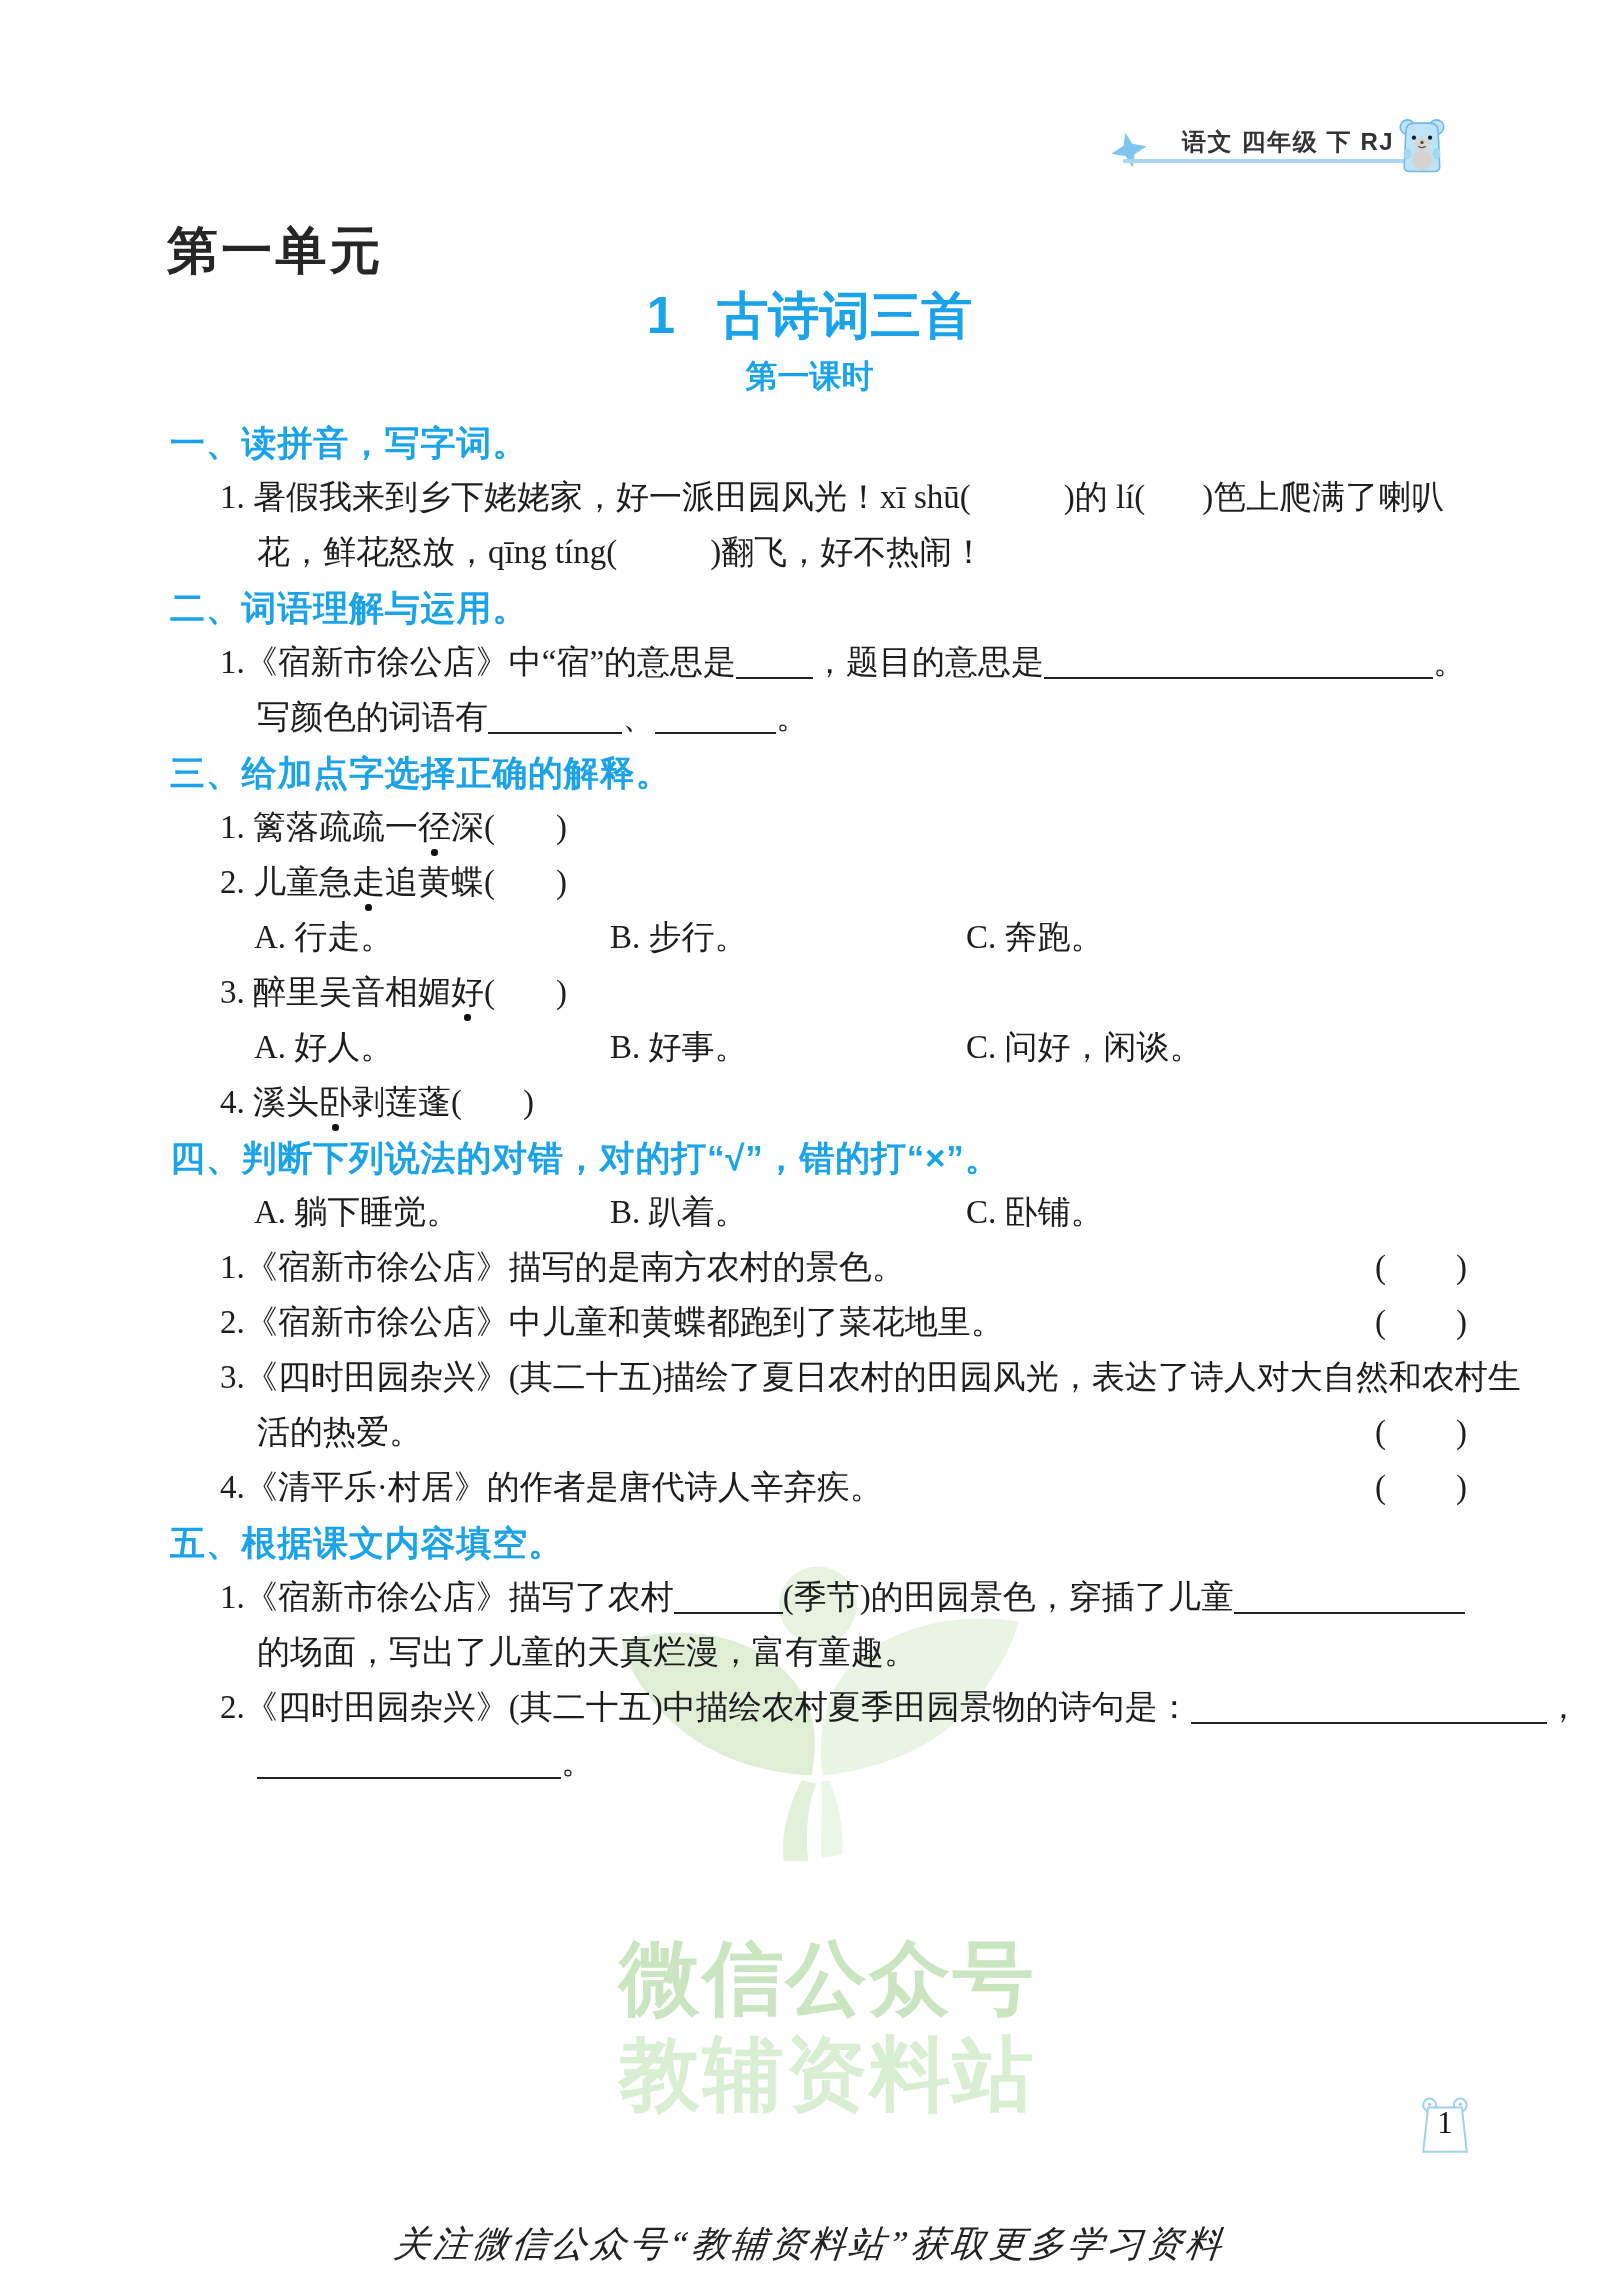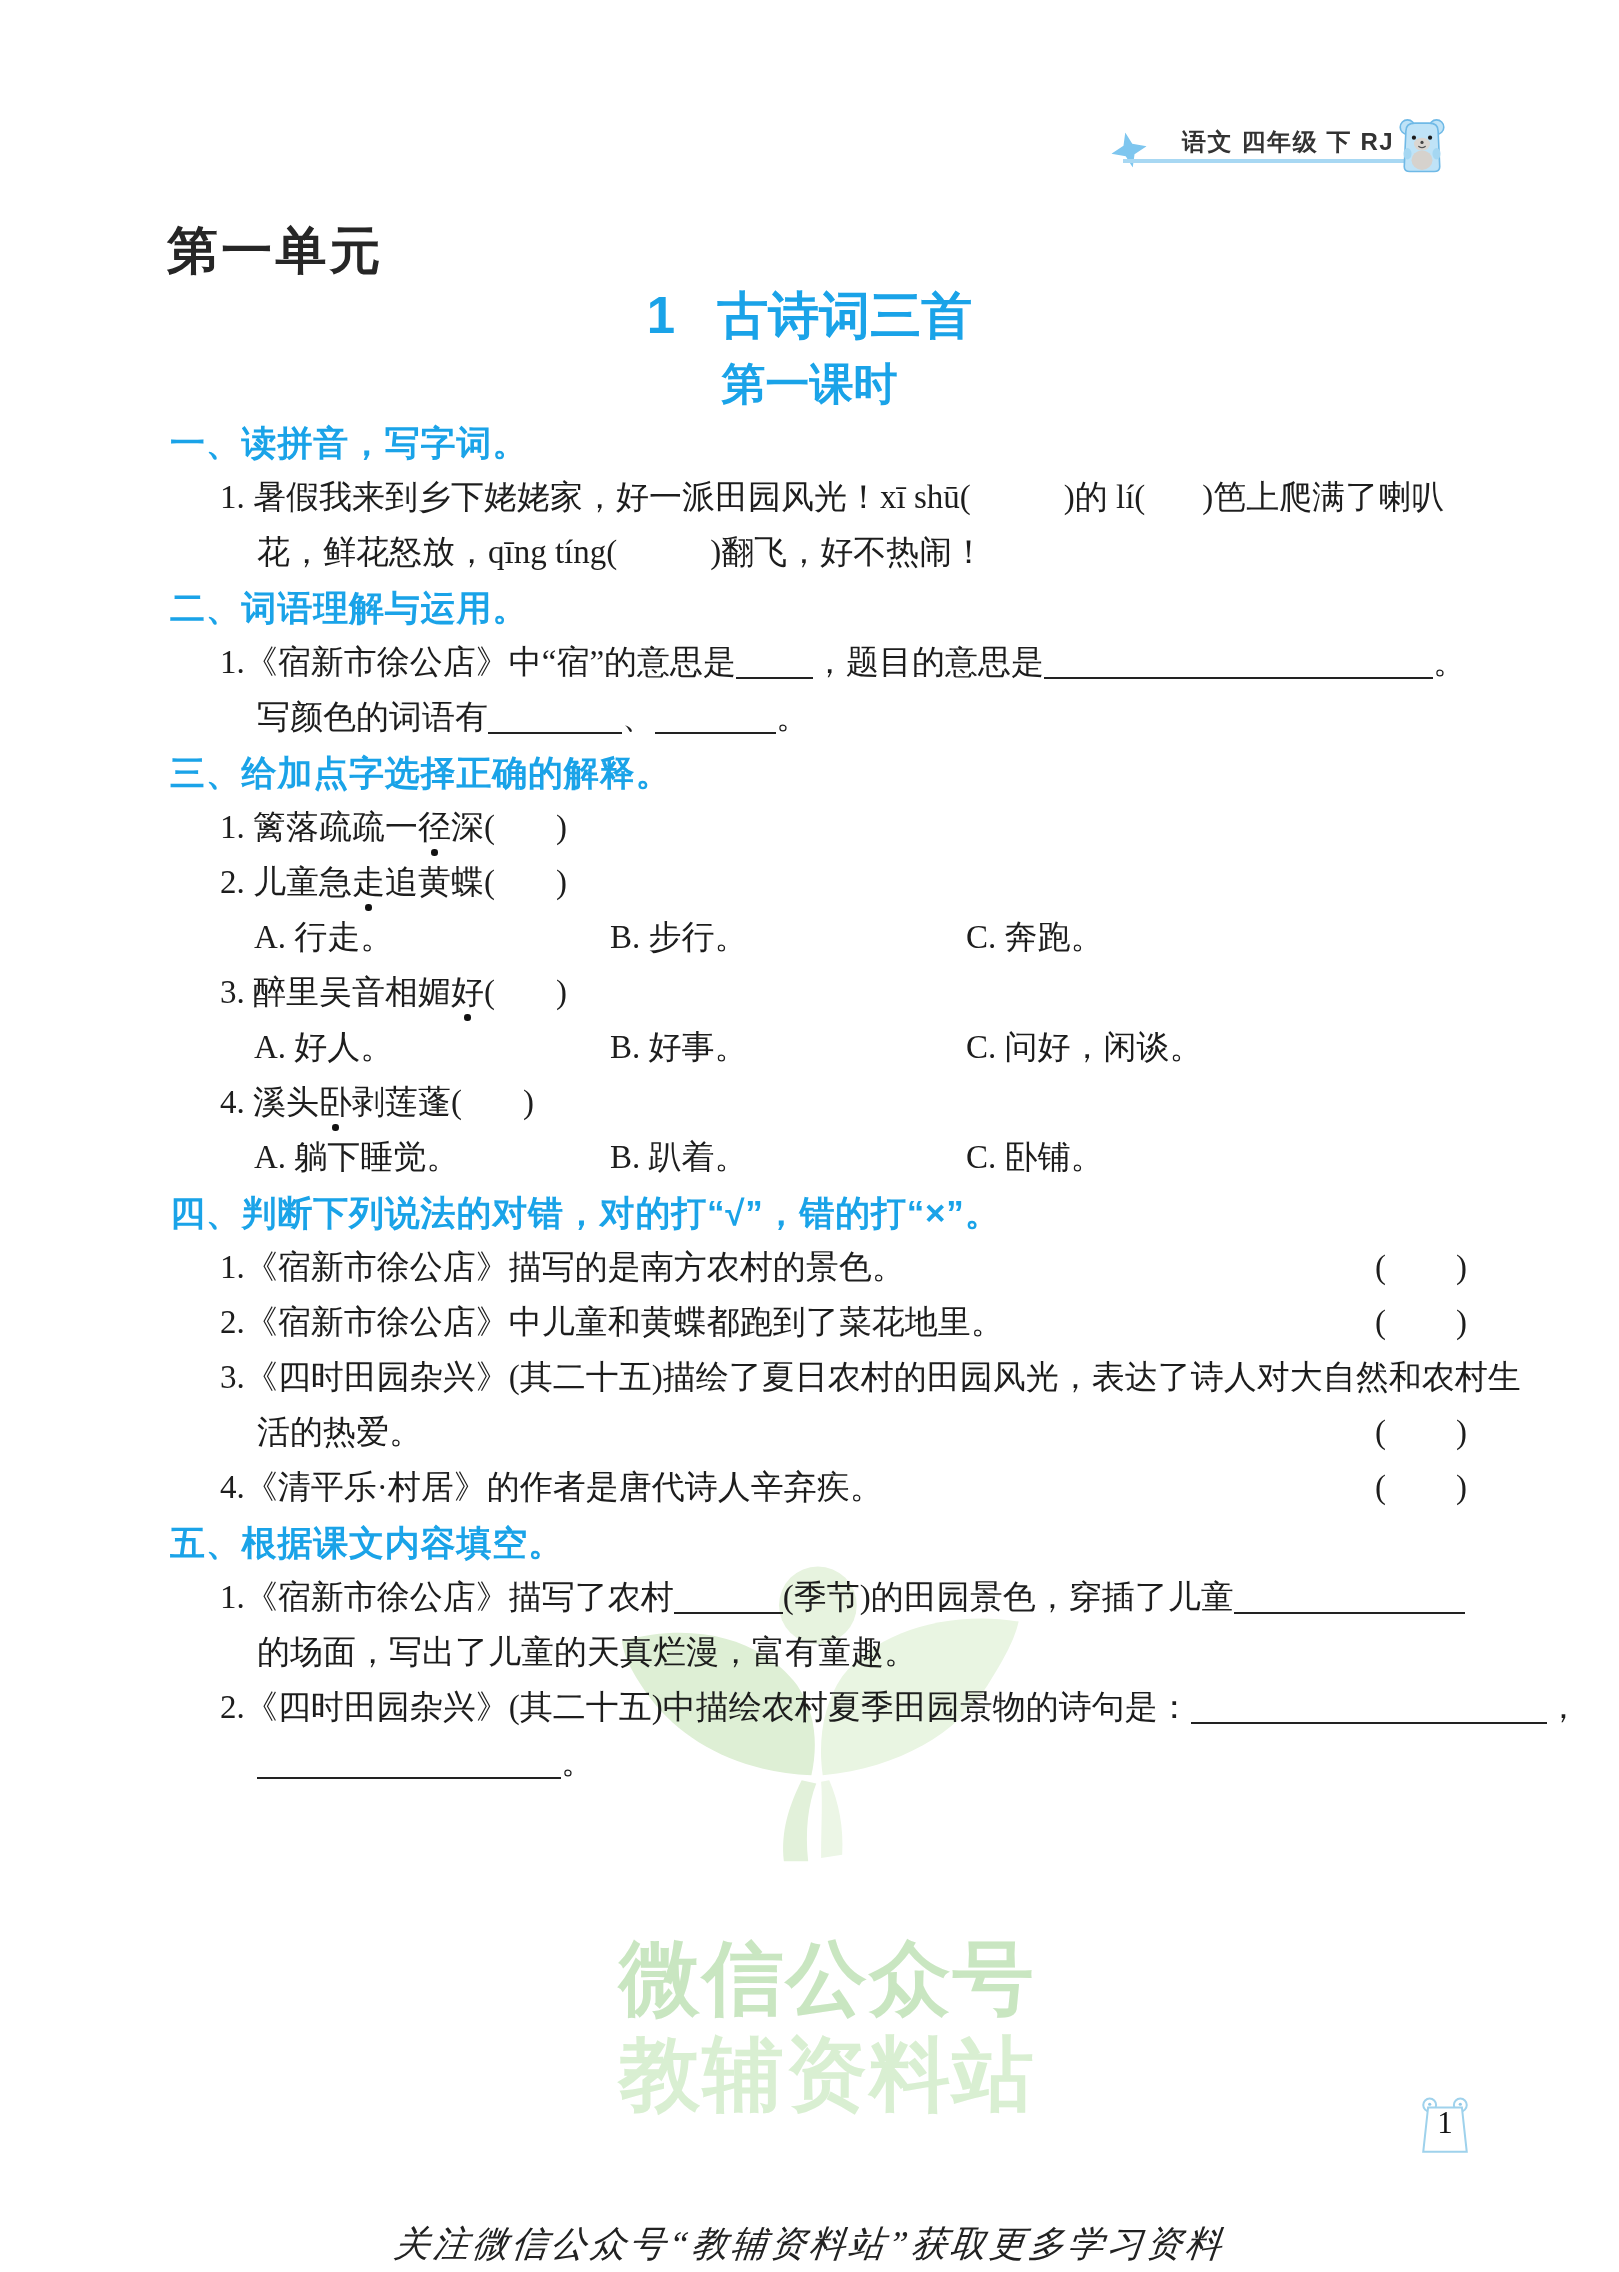--- a/index.html
+++ b/index.html
@@ -20,21 +20,21 @@
     position:absolute;left:167px;top:217px;font-family:"Liberation Sans","DejaVu Sans",sans-serif;
     font-size:51px;font-weight:700;letter-spacing:3.2px;color:#262626;z-index:2;
   }
   .lesson-title{
     position:absolute;left:0;top:282px;width:1619px;text-align:center;z-index:2;
     font-family:"Liberation Sans","DejaVu Sans",sans-serif;font-size:51px;font-weight:700;color:#1aa3e8;
   }
   .lesson-title .tgap{display:inline-block;width:42px}
   .session-title{
     position:absolute;left:0;top:355px;width:1619px;text-align:center;z-index:2;
-    font-family:"Liberation Sans","DejaVu Sans",sans-serif;font-size:44px;font-weight:700;color:#1aa3e8;
+    font-family:"Liberation Sans","DejaVu Sans",sans-serif;font-size:32px;font-weight:700;color:#1aa3e8;
   }
   
   .sheet{position:absolute;left:170px;top:419px;width:1352px;z-index:2}
   .ln{position:relative;height:55px;line-height:47px;font-size:33px;white-space:nowrap}
   .ln.tall{height:73px}
   .ln.section{
     font-family:"Liberation Sans","DejaVu Sans",sans-serif;font-weight:700;
     font-size:35px;color:#1aa3e8;letter-spacing:0.8px;
   }
   .ln.item{padding-left:50px}
@@ -111,22 +111,22 @@
     <div class="ln section"><span class="tx">二、词语理解与运用。</span></div>
     <div class="ln item"><span class="tx">1.《宿新市徐公店》中“宿”的意思是</span><span class="blank" style="width: 77px;"></span><span class="tx">，题目的意思是</span><span class="blank" style="width: 389px;"></span><span class="tx">。</span></div>
     <div class="ln cont"><span class="tx">写颜色的词语有</span><span class="blank" style="width: 134px;"></span><span class="tx">、</span><span class="blank" style="width: 121px;"></span><span class="tx">。</span></div>
     <div class="ln section"><span class="tx">三、给加点字选择正确的解释。</span></div>
     <div class="ln item"><span class="tx">1. 篱落疏疏一</span><span class="dotchar">径<i class="udot"></i></span><span class="tx">深(</span><span class="gap" style="width: 61px;"></span><span class="tx">)</span></div>
     <div class="ln item"><span class="tx">2. 儿童急</span><span class="dotchar">走<i class="udot"></i></span><span class="tx">追黄蝶(</span><span class="gap" style="width: 61px;"></span><span class="tx">)</span></div>
     <div class="ln opts"><span class="opt">A. 行走。</span><span class="opt">B. 步行。</span><span class="opt">C. 奔跑。</span></div>
     <div class="ln item"><span class="tx">3. 醉里吴音相媚</span><span class="dotchar">好<i class="udot"></i></span><span class="tx">(</span><span class="gap" style="width: 61px;"></span><span class="tx">)</span></div>
     <div class="ln opts"><span class="opt">A. 好人。</span><span class="opt">B. 好事。</span><span class="opt">C. 问好，闲谈。</span></div>
     <div class="ln item"><span class="tx">4. 溪头</span><span class="dotchar">卧<i class="udot"></i></span><span class="tx">剥莲蓬(</span><span class="gap" style="width: 61px;"></span><span class="tx">)</span></div>
+    <div class="ln section"><span class="tx">四、判断下列说法的对错，对的打“√”，错的打“×”。</span></div>
     <div class="ln opts"><span class="opt">A. 躺下睡觉。</span><span class="opt">B. 趴着。</span><span class="opt">C. 卧铺。</span></div>
-    <div class="ln section"><span class="tx">四、判断下列说法的对错，对的打“√”，错的打“×”。</span></div>
     <div class="ln item"><span class="tx">1.《宿新市徐公店》描写的是南方农村的景色。</span><span class="rparen">
         <span>(</span>
         <span>)</span>
       </span></div>
     <div class="ln item"><span class="tx">2.《宿新市徐公店》中儿童和黄蝶都跑到了菜花地里。</span><span class="rparen">
         <span>(</span>
         <span>)</span>
       </span></div>
     <div class="ln item"><span class="tx">3.《四时田园杂兴》(其二十五)描绘了夏日农村的田园风光，表达了诗人对大自然和农村生</span></div>
     <div class="ln cont"><span class="tx">活的热爱。</span><span class="rparen">

